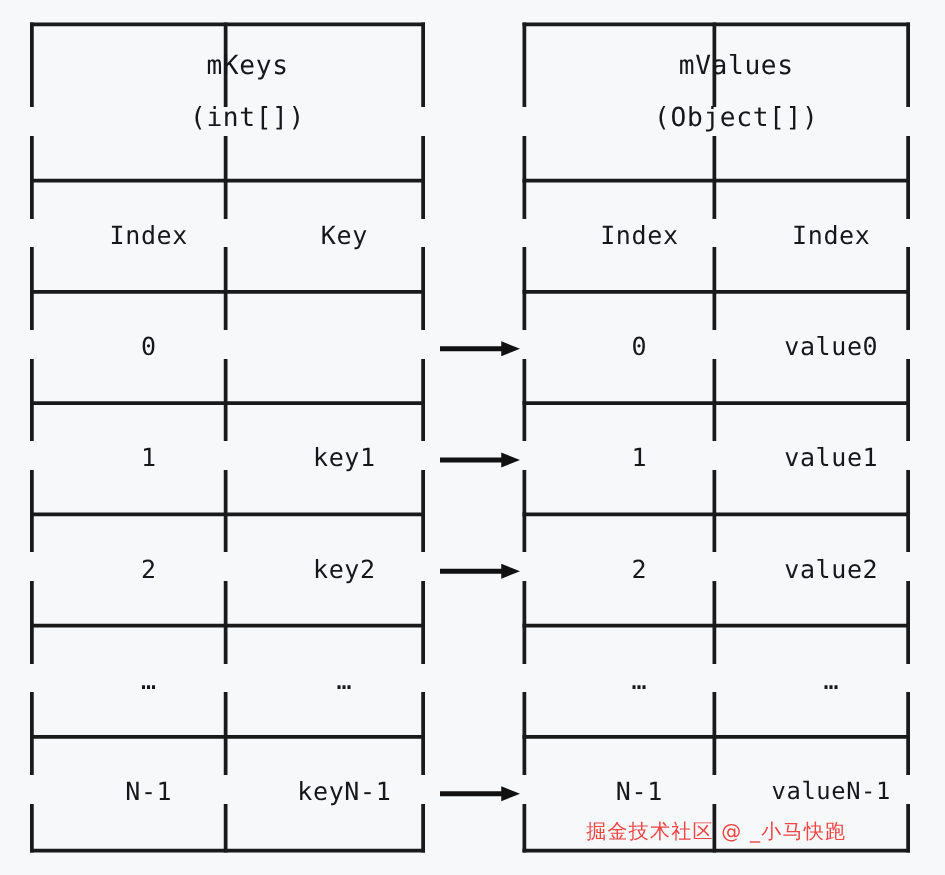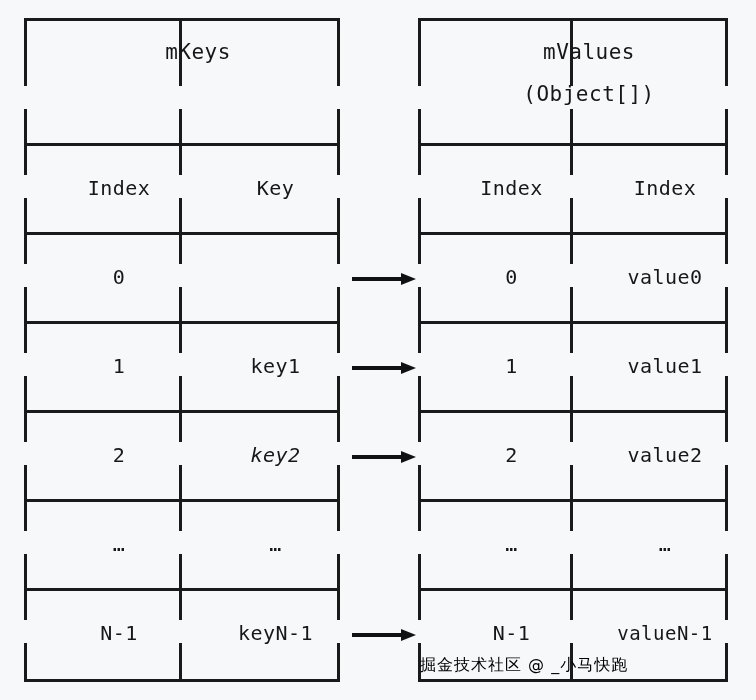--- a/index.html
+++ b/index.html
@@ -46,22 +46,22 @@
     border-top:6px solid transparent;
     border-bottom:6px solid transparent;
     border-left:15px solid #111;
   }
 
   
   #watermark{
     position:absolute;
     left:420px;top:655px;
     width:306px;
-    text-align:left;
-    color:#000000;
+    text-align:center;
+    color:#ef4444;
     font-family:"DejaVu Sans","Liberation Sans",sans-serif;
     font-size:16px;
     letter-spacing:1px;
     white-space:nowrap;
     pointer-events:none;
   }
 </style>
 </head>
 <body>
 
@@ -75,31 +75,32 @@
     <div class="hline" style="left:0px;top:0px;width:316px;"></div>
     <div class="hline" style="left:0px;top:125px;width:316px;"></div>
     <div class="hline" style="left:0px;top:214px;width:316px;"></div>
     <div class="hline" style="left:0px;top:303px;width:316px;"></div>
     <div class="hline" style="left:0px;top:392px;width:316px;"></div>
     <div class="hline" style="left:0px;top:481px;width:316px;"></div>
     <div class="hline" style="left:0px;top:570px;width:316px;"></div>
     <div class="hline" style="left:0px;top:661px;width:316px;"></div>
 
     <div class="cell title" style="left:3px;top:18px;width:310px;height:32px;">mKeys</div>
+    <div class="cell title" style="left:3px;top:60px;width:310px;height:32px;">(int[])</div>
 
     <div class="cell" style="left:3px;top:141px;width:152px;height:58px;">Index</div>
     <div class="cell" style="left:158px;top:141px;width:155px;height:58px;text-align:right;">Key</div>
 
     <div class="cell" style="left:3px;top:230px;width:152px;height:58px;">0</div>
 
     <div class="cell" style="left:3px;top:319px;width:152px;height:58px;">1</div>
     <div class="cell" style="left:158px;top:319px;width:155px;height:58px;">key1</div>
 
     <div class="cell" style="left:3px;top:408px;width:152px;height:58px;">2</div>
-    <div class="cell" style="left:158px;top:408px;width:155px;height:58px;font-style:italic;">key2</div>
+    <div class="cell" style="left:158px;top:408px;width:155px;height:58px;">key2</div>
 
     <div class="cell" style="left:3px;top:497px;width:152px;height:58px;">…</div>
     <div class="cell" style="left:158px;top:497px;width:155px;height:58px;">…</div>
 
     <div class="cell" style="left:3px;top:586px;width:152px;height:58px;">N-1</div>
     <div class="cell" style="left:158px;top:586px;width:155px;height:58px;">keyN-1</div>
   </div>
 
   <div class="panel" id="panel-values">
     <div class="vrail" style="left: 0px; background-image: repeating-linear-gradient(rgb(26, 26, 26) 0px, rgb(26, 26, 26) 66px, rgba(0, 0, 0, 0) 66px, rgba(0, 0, 0, 0) 89px); background-position: 0px 2px;"></div>

